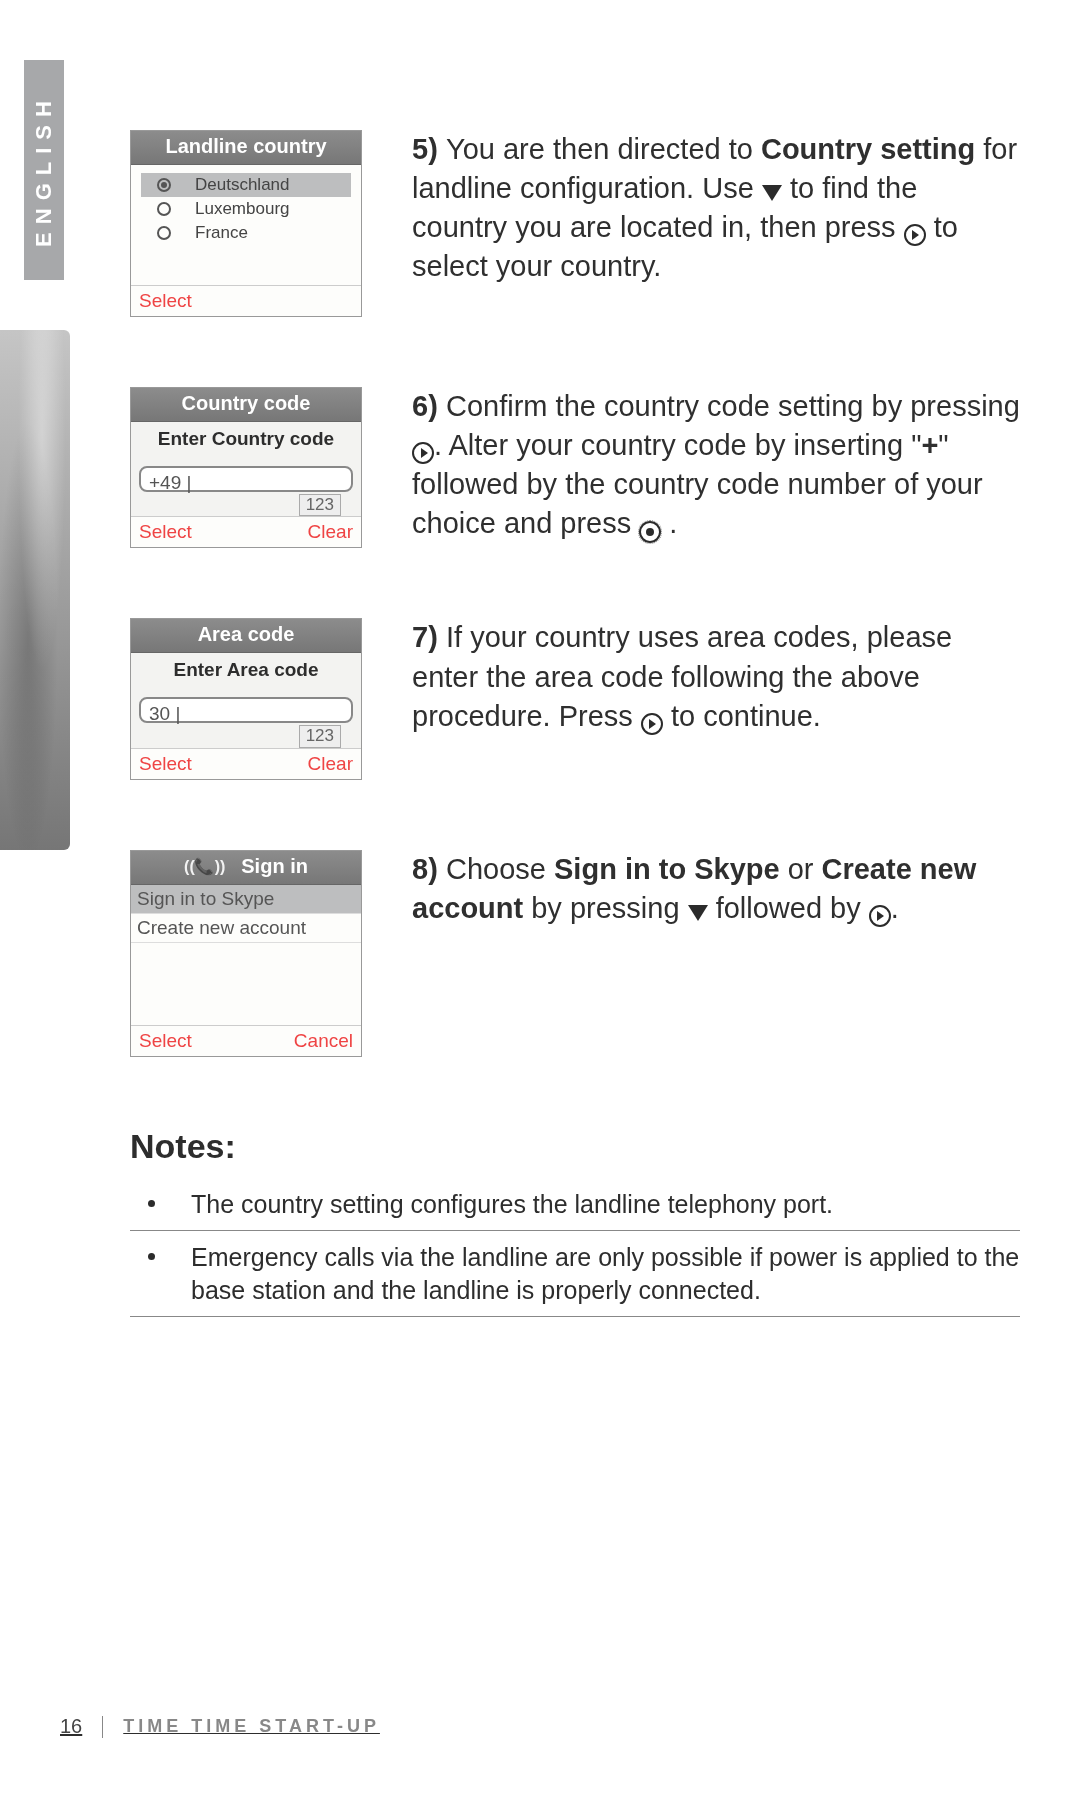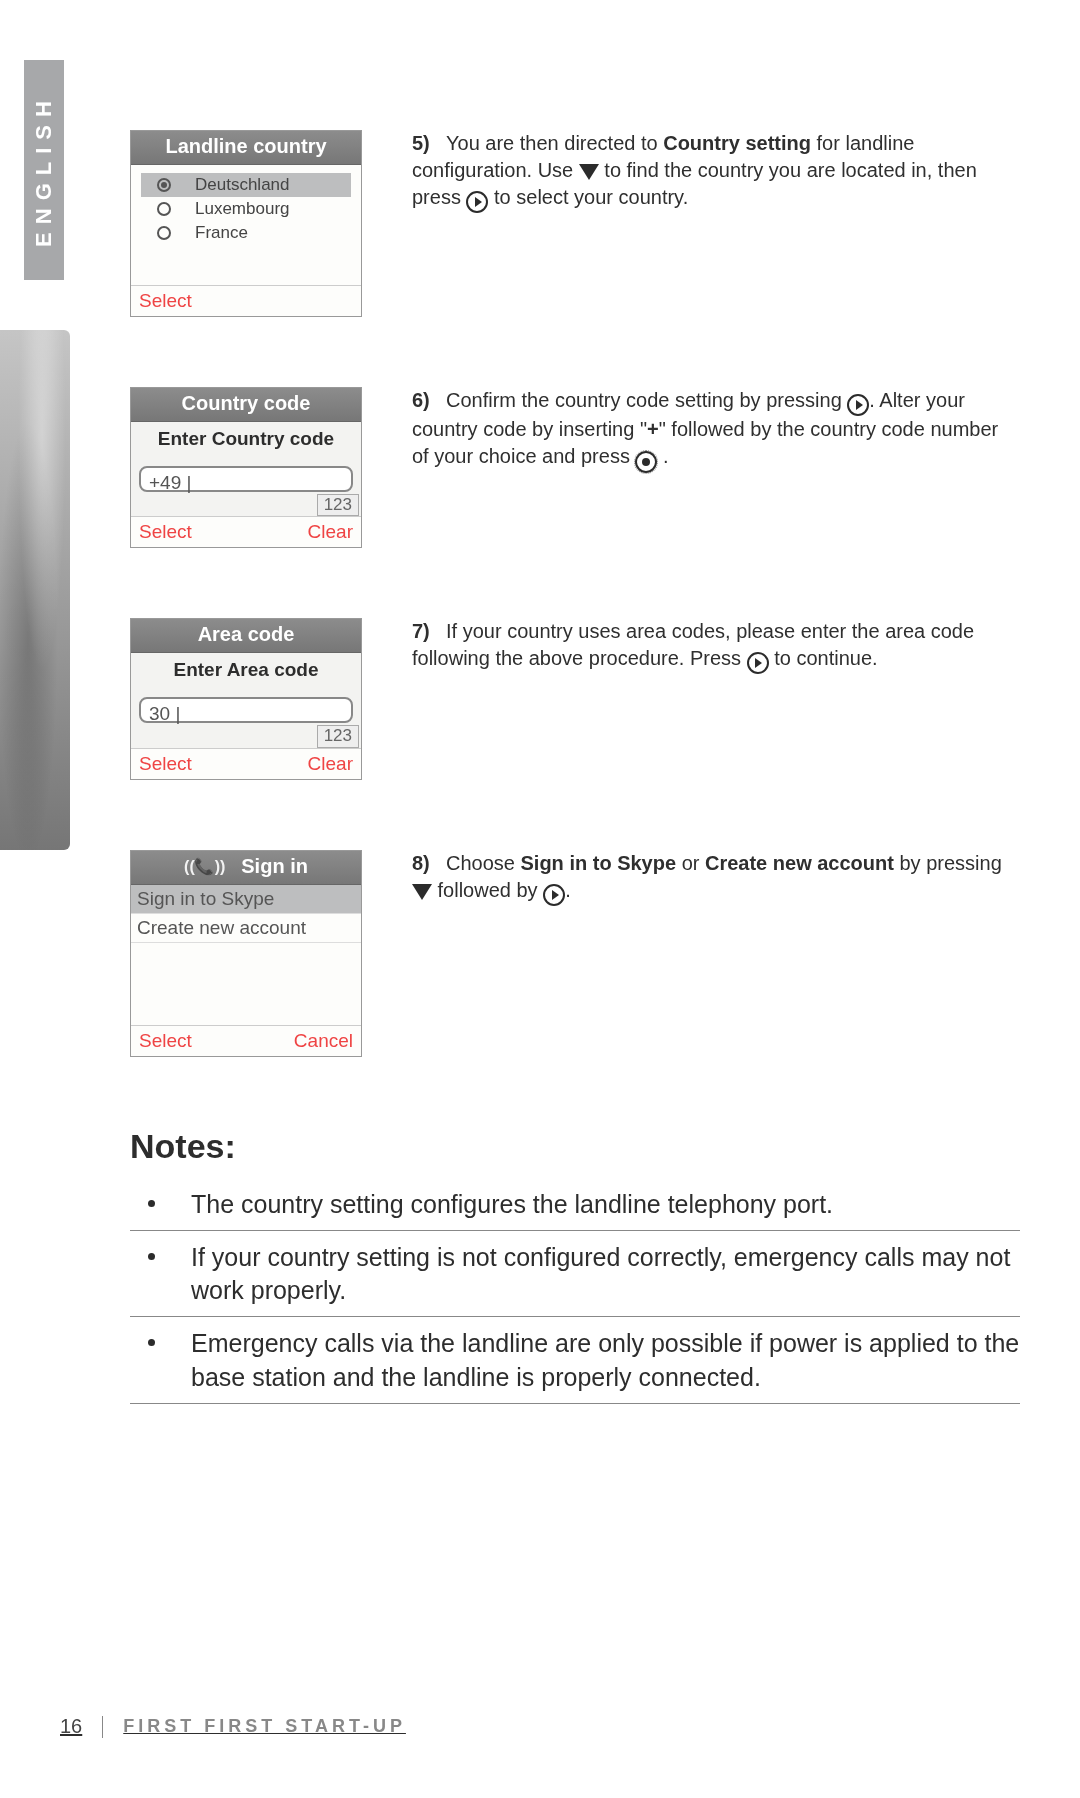--- a/index.html
+++ b/index.html
@@ -138,21 +138,21 @@
     border: 2px solid #888;
     border-radius: 8px;
     background: #fff;
     padding: 4px 8px;
     font-size: 19px;
     color: #555;
     height: 26px;
   }
   .mode-indicator {
     text-align: right;
-    padding: 2px 2px 0;
+    padding: 2px 20px 0;
     font-size: 17px;
     color: #666;
   }
   .mode-box {
     display:inline-block;
     border:1px solid #aaa;
     padding:0 6px;
     background:#eee;
     line-height:1.2;
   }
@@ -184,21 +184,21 @@
     align-items:center;
     justify-content:center;
     gap:10px;
     padding-left:8px;
     padding-right:8px;
   }
 
   
   .instr {
     flex: 1;
-    font-size: 20px;
+    font-size: 29px;
     line-height: 1.35;
     color: #2f2f2f;
   }
   .instr .num {
     font-weight: 700;
     display: inline-block;
     width: 34px;
   }
   .instr .bold { font-weight: 700; }
   .inline-icon {
@@ -422,27 +422,23 @@
   </div>
 
   <div class="notes">
     <div class="notes-title">Notes:</div>
     <div class="note-line">
       <span class="bullet"></span>
       <span class="note-text">The country setting configures the landline telephony port.</span>
     </div>
     <div class="note-line">
       <span class="bullet"></span>
-      <span class="note-text">If your country setting is not configured correctly, emergency calls may not work properly.</span>
-    </div>
-    <div class="note-line">
-      <span class="bullet"></span>
       <span class="note-text">Emergency calls via the landline are only possible if power is applied to the base station and the landline is properly connected.</span>
     </div>
   </div>
 
 </div>
 
 <div class="footer">
   <span class="page-num">16</span>
   <span class="foot-sep"></span>
-  <span class="section-title">FIRST FIRST START-UP</span>
+  <span class="section-title">TIME TIME START-UP</span>
 </div>
 
 </body></html>

